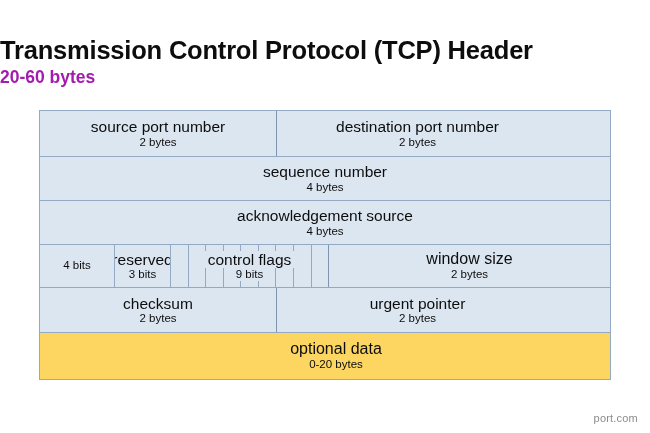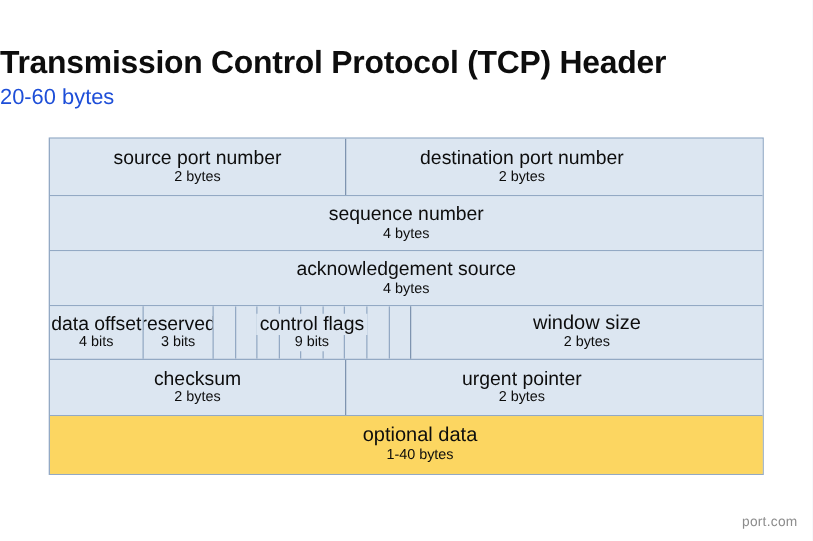--- a/index.html
+++ b/index.html
@@ -26,24 +26,24 @@
   }
   .title {
     font-size: 25.5px;
     font-weight: bold;
     letter-spacing: -0.2px;
     line-height: 1.1;
     color: #0d0d0d;
   }
   .subtitle {
     font-size: 17.5px;
-    font-weight: normal;
+    font-weight: bold;
     line-height: 1.15;
     margin-top: 3px;
-    color: #1d4ed8;
+    color: #a21caf;
   }
 
   
   .tcp-table {
     position: absolute;
     left: 39px;
     top: 110px;
     width: 572px;
     border: 1px solid #93a9c4;
     box-sizing: border-box;
@@ -190,21 +190,20 @@
 
   <div class="row r-ack">
     <div class="cell full">
       <span class="lbl">acknowledgement source</span>
       <span class="sz">4 bytes</span>
     </div>
   </div>
 
   <div class="row r-flags">
     <div class="cell c-offset">
-      <span class="lbl">data offset</span>
       <span class="sz">4 bits</span>
     </div>
 
     <div class="cell c-reserved">
       <span class="lbl">reserved</span>
       <span class="sz">3 bits</span>
     </div>
 
     <div class="cell c-flags">
       <div class="bitgrid">
@@ -235,19 +234,19 @@
     </div>
     <div class="cell half-right">
       <span class="lbl">urgent pointer</span>
       <span class="sz">2 bytes</span>
     </div>
   </div>
 
   <div class="row r-optional">
     <div class="cell full">
       <span class="lbl">optional data</span>
-      <span class="sz">1-40 bytes</span>
+      <span class="sz">0-20 bytes</span>
     </div>
   </div>
 
 </div>
 
 <div class="watermark">port.com</div>
 
 </body></html>

